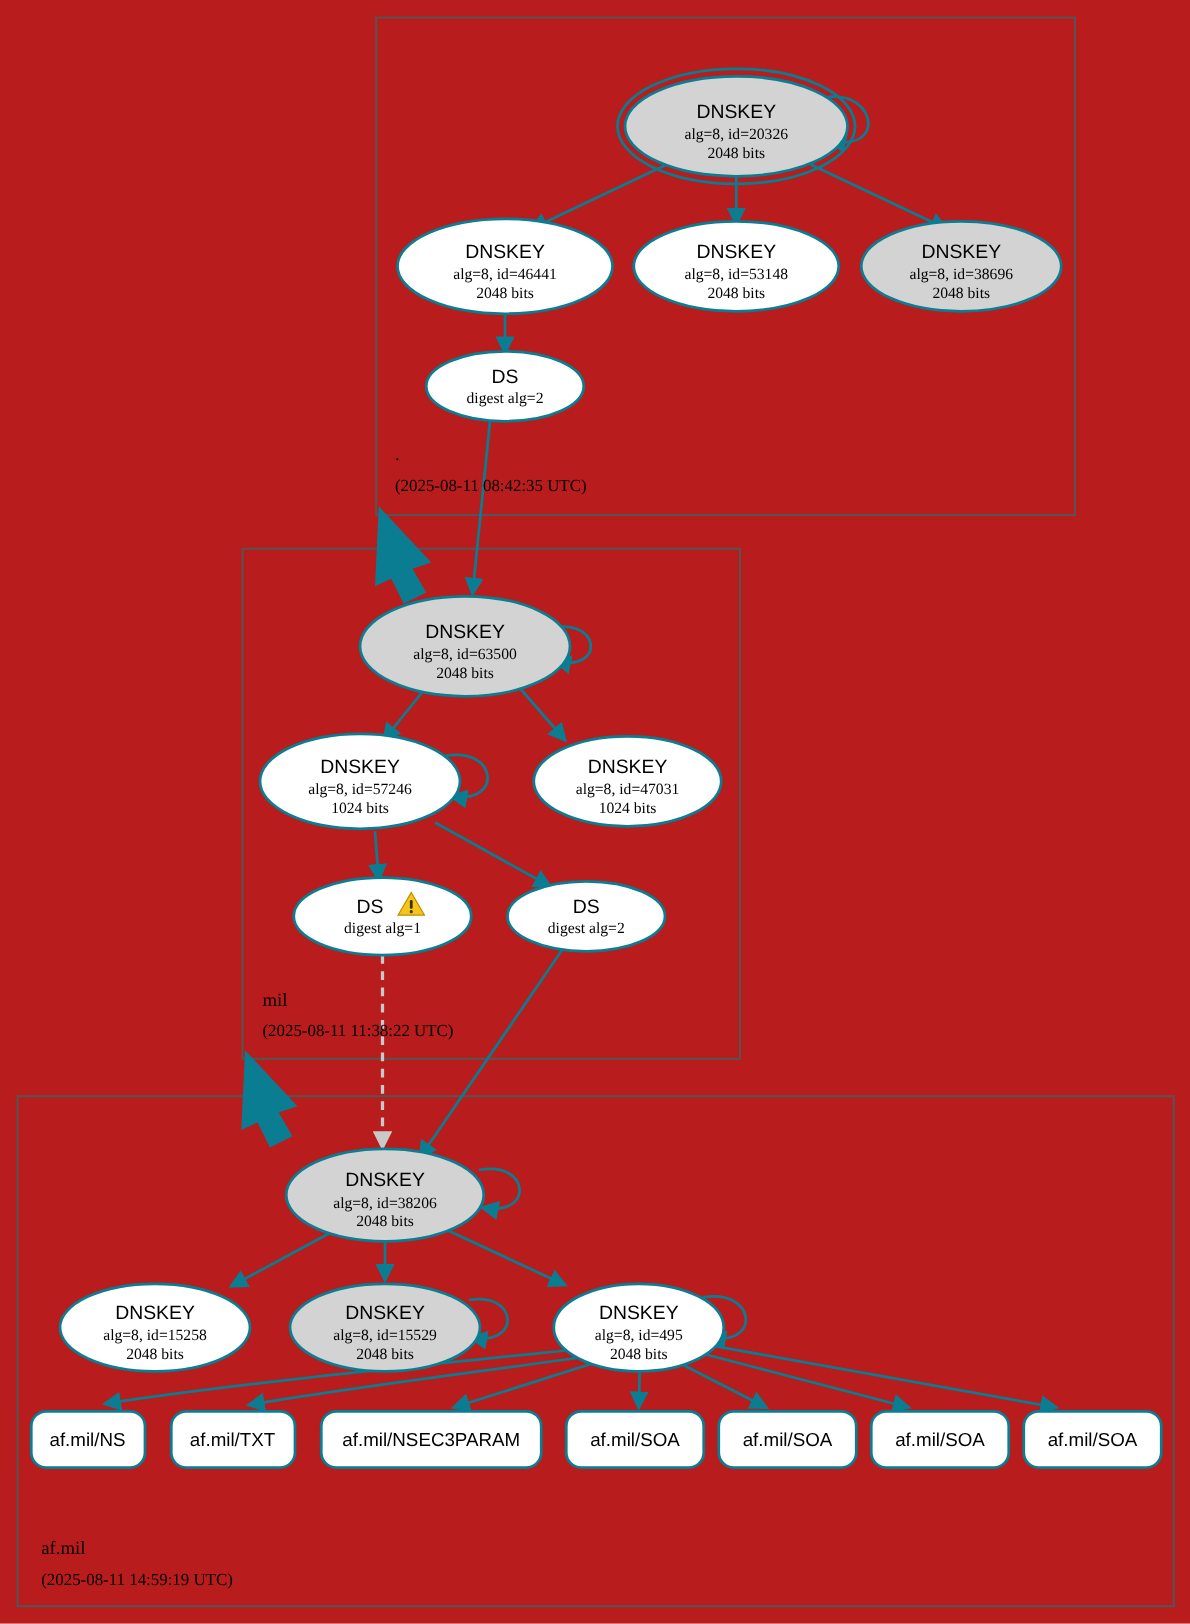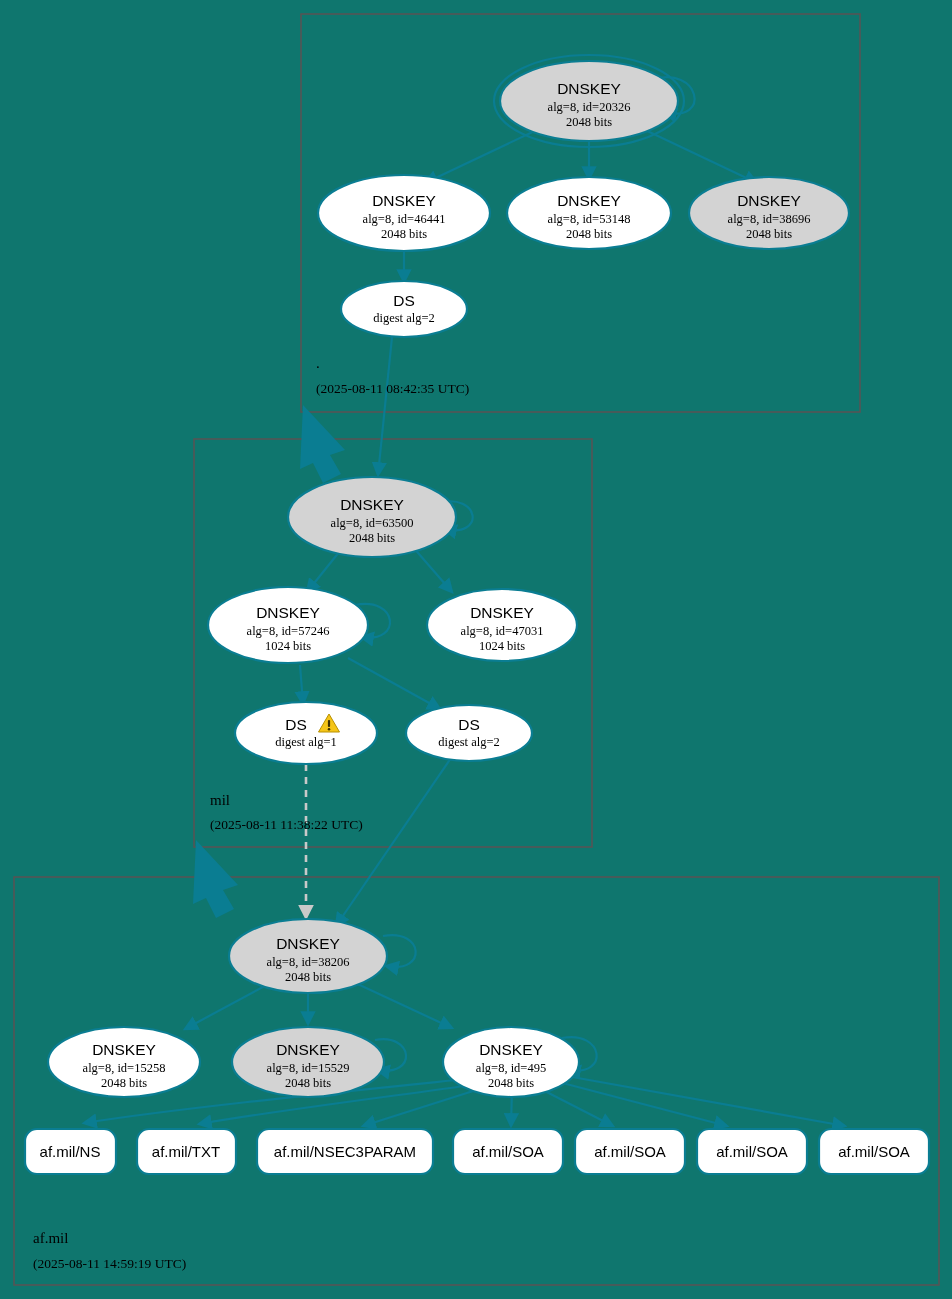--- a/index.html
+++ b/index.html
@@ -4,21 +4,21 @@
 <style>
   html, body {
     margin: 0;
     padding: 0;
     background: #ffffff;
   }
   #stage {
     position: relative;
     width: 952px;
     height: 1299px;
-    background: #0f766e;
+    background: #b91c1c;
     font-family: "Liberation Sans", sans-serif;
     overflow: hidden;
     text-align: right;
   }
   svg#graph {
     position: absolute;
     left: 0;
     top: 0;
     width: 952px;
     height: 1299px;

